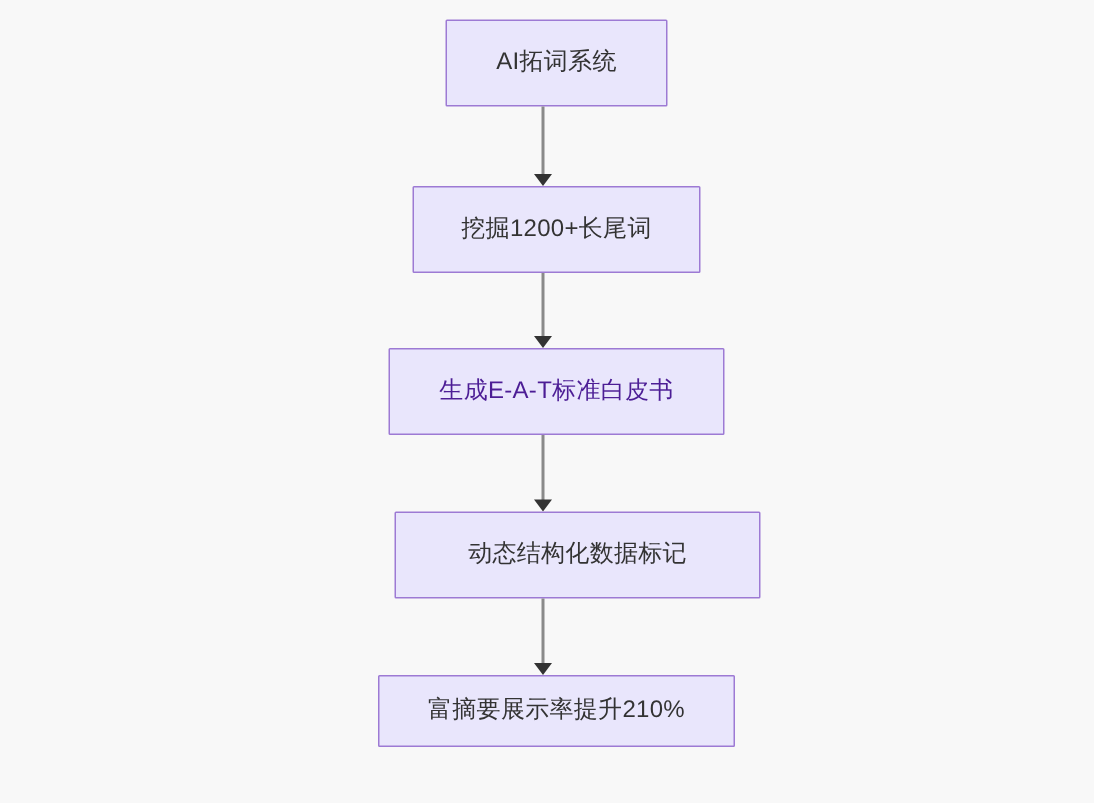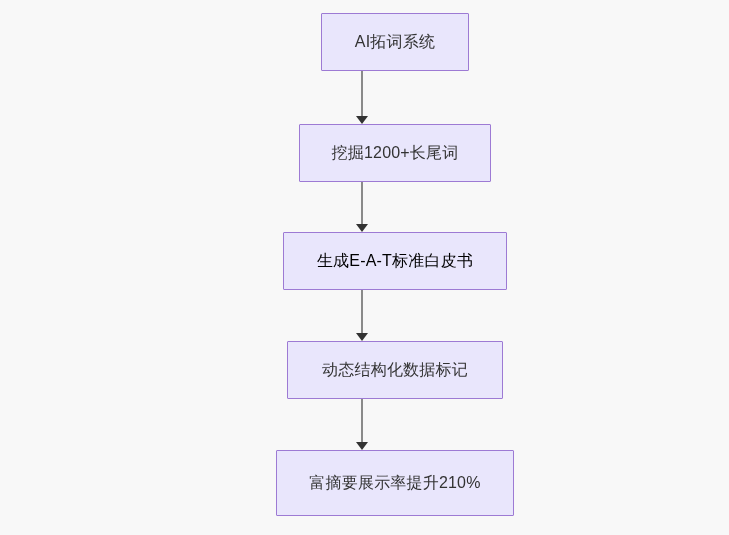--- a/index.html
+++ b/index.html
@@ -26,21 +26,20 @@
     border-radius: 1px;
     display: flex;
     align-items: center;
     justify-content: center;
     color: #333333;
     font-size: 16px;
     line-height: 1.2;
     letter-spacing: 0.2px;
     white-space: nowrap;
     user-select: none;
-    margin-left: 24px;
   }
   .node-label {
     display: block;
     text-align: center;
   }
   .edge {
     position: absolute;
     width: 20px;
     pointer-events: none;
   }
@@ -77,35 +76,35 @@
 
   <div class="node" id="node-n2" style="left: 275px; top: 124px; width: 192px; height: 58px; background: rgb(233, 230, 252); border-color: rgb(157, 122, 212); color: rgb(51, 51, 51); align-items: center;">
     <span class="node-label">挖掘1200+长尾词</span>
   </div>
 
   <div class="edge" id="edge-e2" style="left: 352px; top: 182px; height: 50px;">
     <div class="edge-line" style="height: 43px; background: rgb(138, 138, 138);"></div>
     <div class="edge-head" style="top: 42px; border-top-color: rgb(51, 51, 51);"></div>
   </div>
 
-  <div class="node" id="node-n3" style="left: 259px; top: 232px; width: 224px; height: 58px; background: rgb(233, 230, 252); border-color: rgb(157, 122, 212); color: #000000;">
+  <div class="node" id="node-n3" style="left: 259px; top: 232px; width: 224px; height: 58px; background: rgb(233, 230, 252); border-color: rgb(157, 122, 212); color: #4c1d95;">
     <span class="node-label">生成E-A-T标准白皮书</span>
   </div>
 
   <div class="edge" id="edge-e3" style="left: 352px; top: 290px; height: 51px;">
     <div class="edge-line" style="height: 44px; background: rgb(138, 138, 138);"></div>
     <div class="edge-head" style="top: 43px; border-top-color: rgb(51, 51, 51);"></div>
   </div>
 
-  <div class="node" id="node-n4" style="left: 263px; top: 341px; width: 216px; height: 58px; background: rgb(233, 230, 252); border-color: rgb(157, 122, 212); color: rgb(51, 51, 51);">
+  <div class="node" id="node-n4" style="left: 263px; top: 341px; width: 244px; height: 58px; background: rgb(233, 230, 252); border-color: rgb(157, 122, 212); color: rgb(51, 51, 51);">
     <span class="node-label">动态结构化数据标记</span>
   </div>
 
   <div class="edge" id="edge-e4" style="left: 352px; top: 399px; height: 51px;">
     <div class="edge-line" style="height: 44px; background: rgb(138, 138, 138);"></div>
     <div class="edge-head" style="top: 43px; border-top-color: rgb(51, 51, 51);"></div>
   </div>
 
-  <div class="node" id="node-n5" style="left: 252px; top: 450px; width: 238px; height: 66px; background: rgb(233, 230, 252); border-color: rgb(157, 122, 212); color: rgb(51, 51, 51);">
+  <div class="node" id="node-n5" style="left: 252px; top: 450px; width: 238px; height: 48px; background: rgb(233, 230, 252); border-color: rgb(157, 122, 212); color: rgb(51, 51, 51);">
     <span class="node-label">富摘要展示率提升210%</span>
   </div>
 
 </div>
 
 </body></html>

